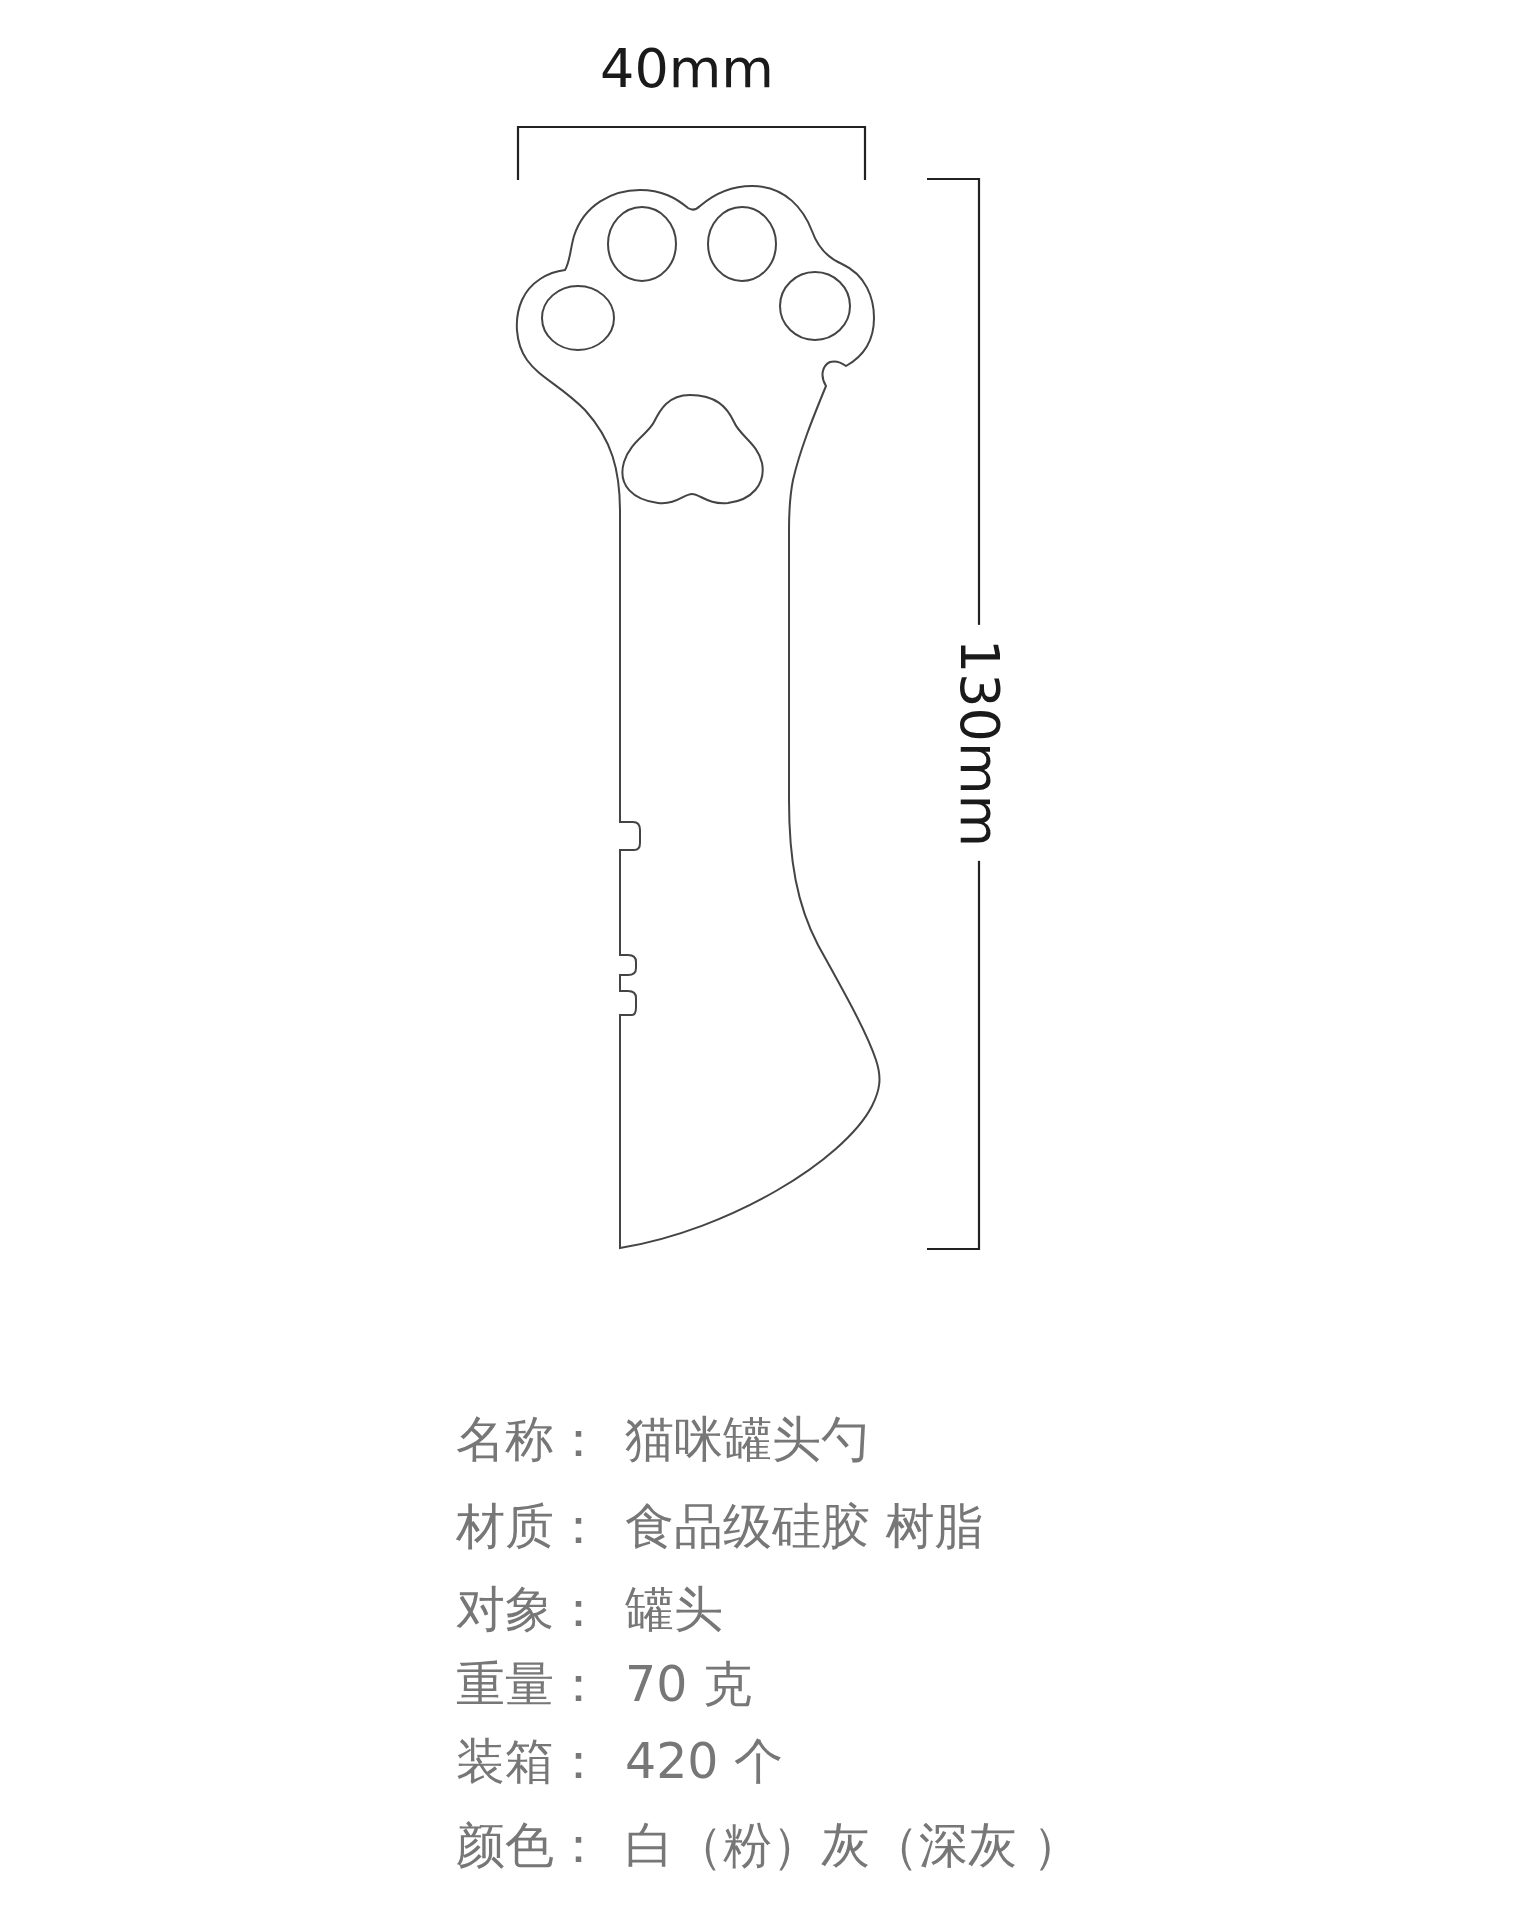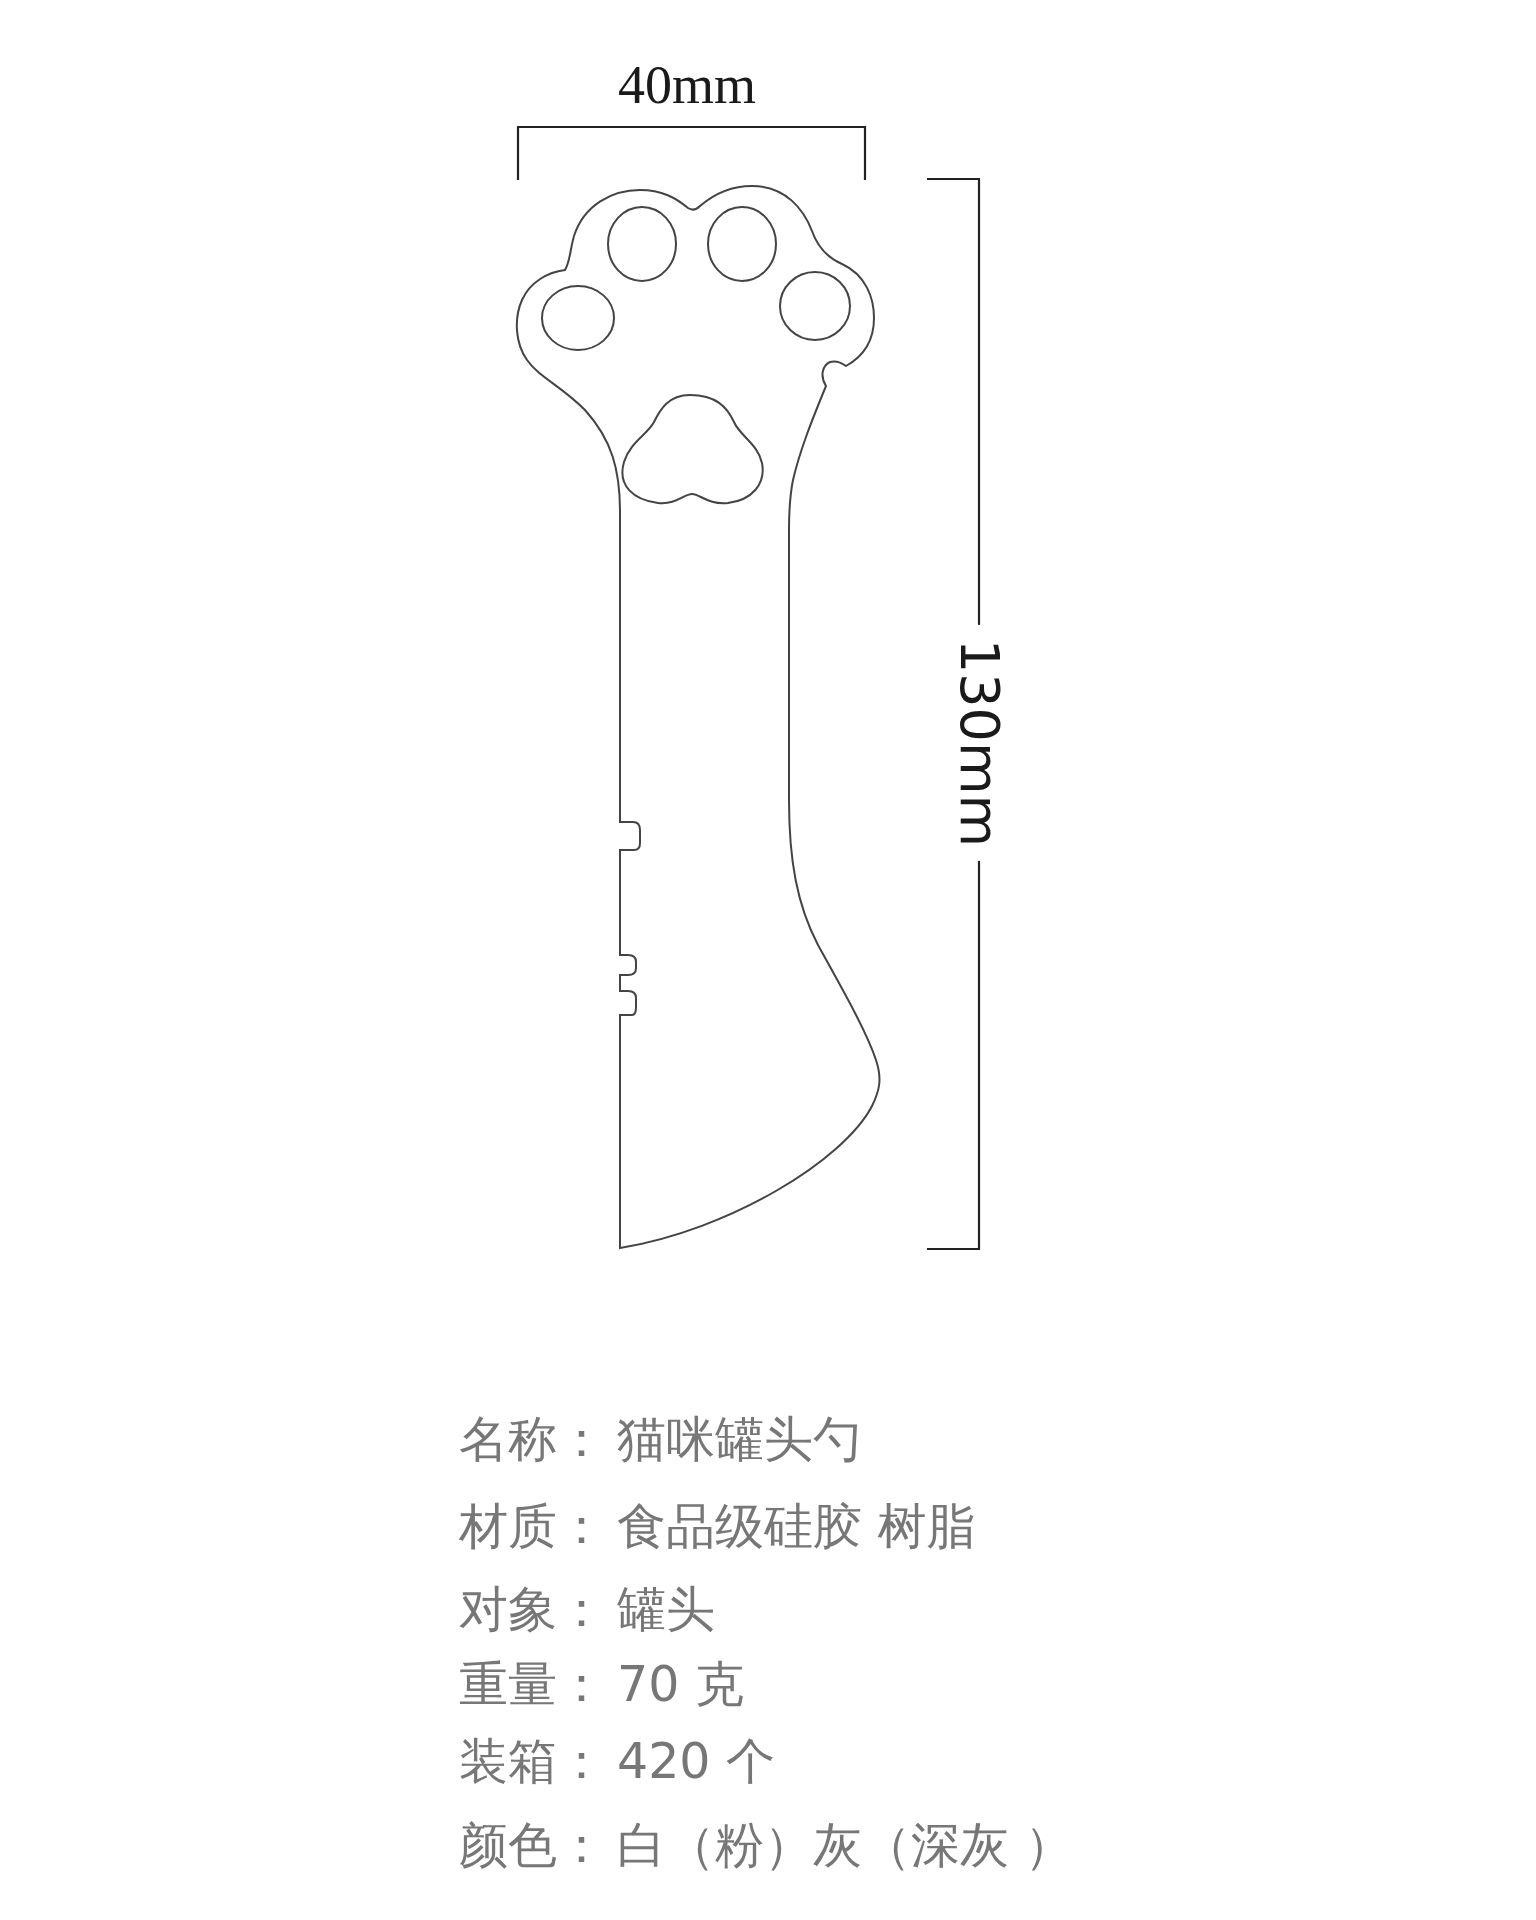--- a/index.html
+++ b/index.html
@@ -1,23 +1,23 @@
 <!DOCTYPE html>
 <html><head>
 <meta charset="utf-8">
 <style>
   html, body { margin:0; padding:0; background:#ffffff; }
   body { width:1536px; height:1920px; position:relative; overflow:hidden;
          font-family:"DejaVu Sans", "Liberation Sans", sans-serif; }
   .dim-label { position:absolute; color:#1a1a1a; font-size:54px; line-height:1; white-space:nowrap; }
-  #width-label { left:687px; top:58px; transform:translateX(-50%);font-family:Liberation Serif, serif; }
+  #width-label { left:687px; top:42px; transform:translateX(-50%); }
   #height-label { left:979px; top:743px; transform:translate(-50%,-50%) rotate(90deg); background:#fff; padding:0 14px; }
   svg.drawing { position:absolute; left:0; top:0; }
   .specs { position:absolute; left:448px; top:1400px; color:#777777; font-size:49px; }
-  .row { position:absolute; left:0; white-space:nowrap; line-height:1;text-align:center; }
+  .row { position:absolute; left:8px; white-space:nowrap; line-height:1; }
   .row .k { display:inline-block; width:169px; }
   .row .v { display:inline-block; }
 </style>
 </head>
 <body>
 
 <svg class="drawing" width="1536" height="1920" viewBox="0 0 1536 1920" xmlns="http://www.w3.org/2000/svg">
 
   <g stroke="#222" stroke-width="2.2" fill="none">
     <polyline points="518,180 518,127 865,127 865,180"></polyline>

